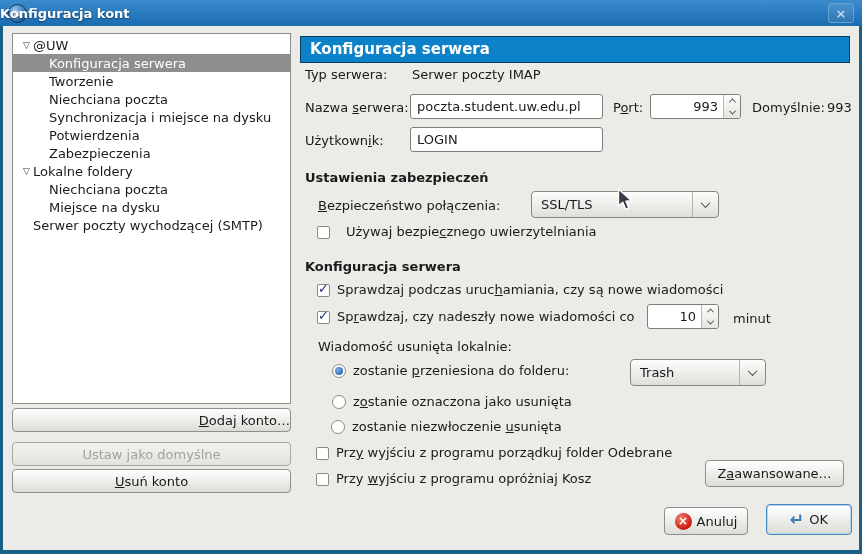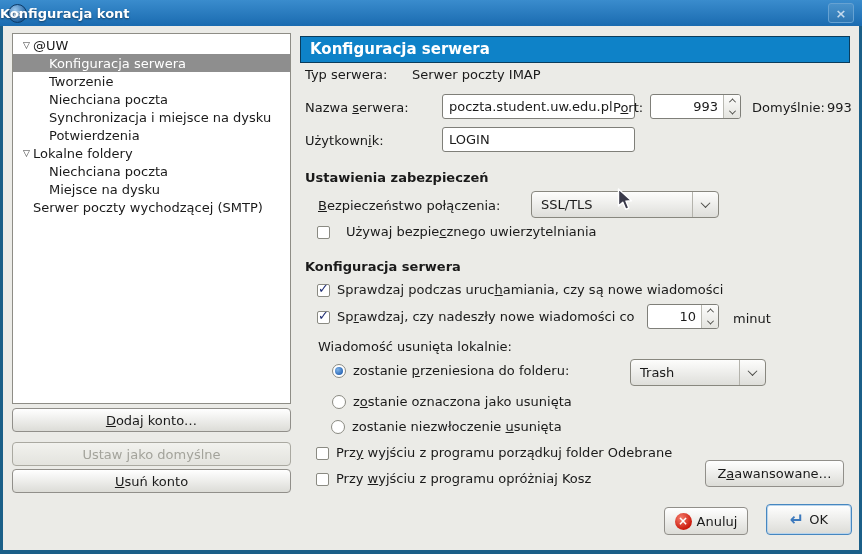--- a/index.html
+++ b/index.html
@@ -31,38 +31,38 @@
   .tree-row.selected { background:#8e8e8e; color:#fff; }
   .twisty { width:13px; font-size:9px; color:#333; text-align:center; flex:0 0 13px; }
   .spacer { flex:0 0 13px; }
   .pl0 { padding-left:7px; } .pl1 { padding-left:36px; }
 
   
   .btn { position:absolute; display:flex; align-items:center; justify-content:center; gap:5px;
     background:linear-gradient(#ffffff,#dcdcd7); border:1px solid #918f8a; border-radius:4px;
     font-size:13px; color:#1a1a1a; cursor:default; }
   .btn.disabled { color:#a3a39b; background:linear-gradient(#f2f2ee,#e3e3de); border-color:#aaa9a1; }
-  #btn-add    { left:9px; top:382px; width:279px; height:24px; }
+  #btn-add    { left:9px; top:382px; width:279px; height:24px;justify-content:flex-end; }
   #btn-default{ left:9px; top:416px; width:279px; height:24px; }
   #btn-remove { left:9px; top:443px; width:279px; height:24px; }
   #btn-adv    { left:702px; top:434px; width:139px; height:27px; }
   #btn-cancel { left:661px; top:481px; width:84px;  height:28px; }
   #btn-ok     { left:763px; top:478px; width:86px;  height:31px; border:1px solid #4687c0;
                 box-shadow:inset 0 0 0 1px #b9d4ec; }
   .cancel-ico { width:17px; height:17px; border-radius:50%;
     background:radial-gradient(circle at 35% 30%, #f47c6c, #c91306 75%); color:#fff; font-weight:bold;
     font-size:12px; line-height:17px; text-align:center; display:inline-block; }
   .ok-ico { color:#3c79bd; font-weight:bold; font-size:17px; line-height:17px; }
 
   
   #hdr { position:absolute; left:297px; top:10px; width:550px; height:27px; background:#0e82c8;
     border:1px solid #0a3c5c; color:#fff; font-weight:bold; font-size:15px; line-height:25px; padding-left:9px; }
 
   .input { position:absolute; border:1px solid #7f7f79; border-radius:3px; background:#fff;
-    font-family:inherit; font-size:13px; padding:0 6px; color:#1a1a1a;margin-left:32px; }
+    font-family:inherit; font-size:13px; padding:0 6px; color:#1a1a1a; }
   #in-server { left:407px; top:68px;  width:193px; height:25px; }
   #in-user   { left:407px; top:101px; width:193px; height:25px; }
 
   .spin { position:absolute; display:flex; border:1px solid #7f7f79; border-radius:3px; background:#fff; overflow:hidden; }
   #spin-port     { left:647px; top:68px;  width:91px; height:25px; }
   #spin-interval { left:644px; top:278px; width:72px; height:25px; }
   .spin .val { flex:1; text-align:right; padding:4px 5px 0 0; font-size:13px; }
   .spin .arrows { width:17px; border-left:1px solid #b9b9b2; display:flex; flex-direction:column; background:linear-gradient(#fcfcfb,#e4e4df); }
   .spin .arrows div { flex:1; display:flex; align-items:center; justify-content:center; }
   .chev { display:inline-block; width:5px; height:5px; border-right:1.6px solid #4a4a46; border-bottom:1.6px solid #4a4a46; }
@@ -119,20 +119,23 @@
         </div>
         <div class="tree-row pl1">
           <span>Niechciana poczta</span>
         </div>
         <div class="tree-row pl1">
           <span>Synchronizacja i miejsce na dysku</span>
         </div>
         <div class="tree-row pl1">
           <span>Potwierdzenia</span>
         </div>
+        <div class="tree-row pl1">
+          <span>Zabezpieczenia</span>
+        </div>
         <div class="tree-row pl0">
           <span class="twisty">▽</span>
           <span>Lokalne foldery</span>
         </div>
         <div class="tree-row pl1">
           <span>Niechciana poczta</span>
         </div>
         <div class="tree-row pl1">
           <span>Miejsce na dysku</span>
         </div>

